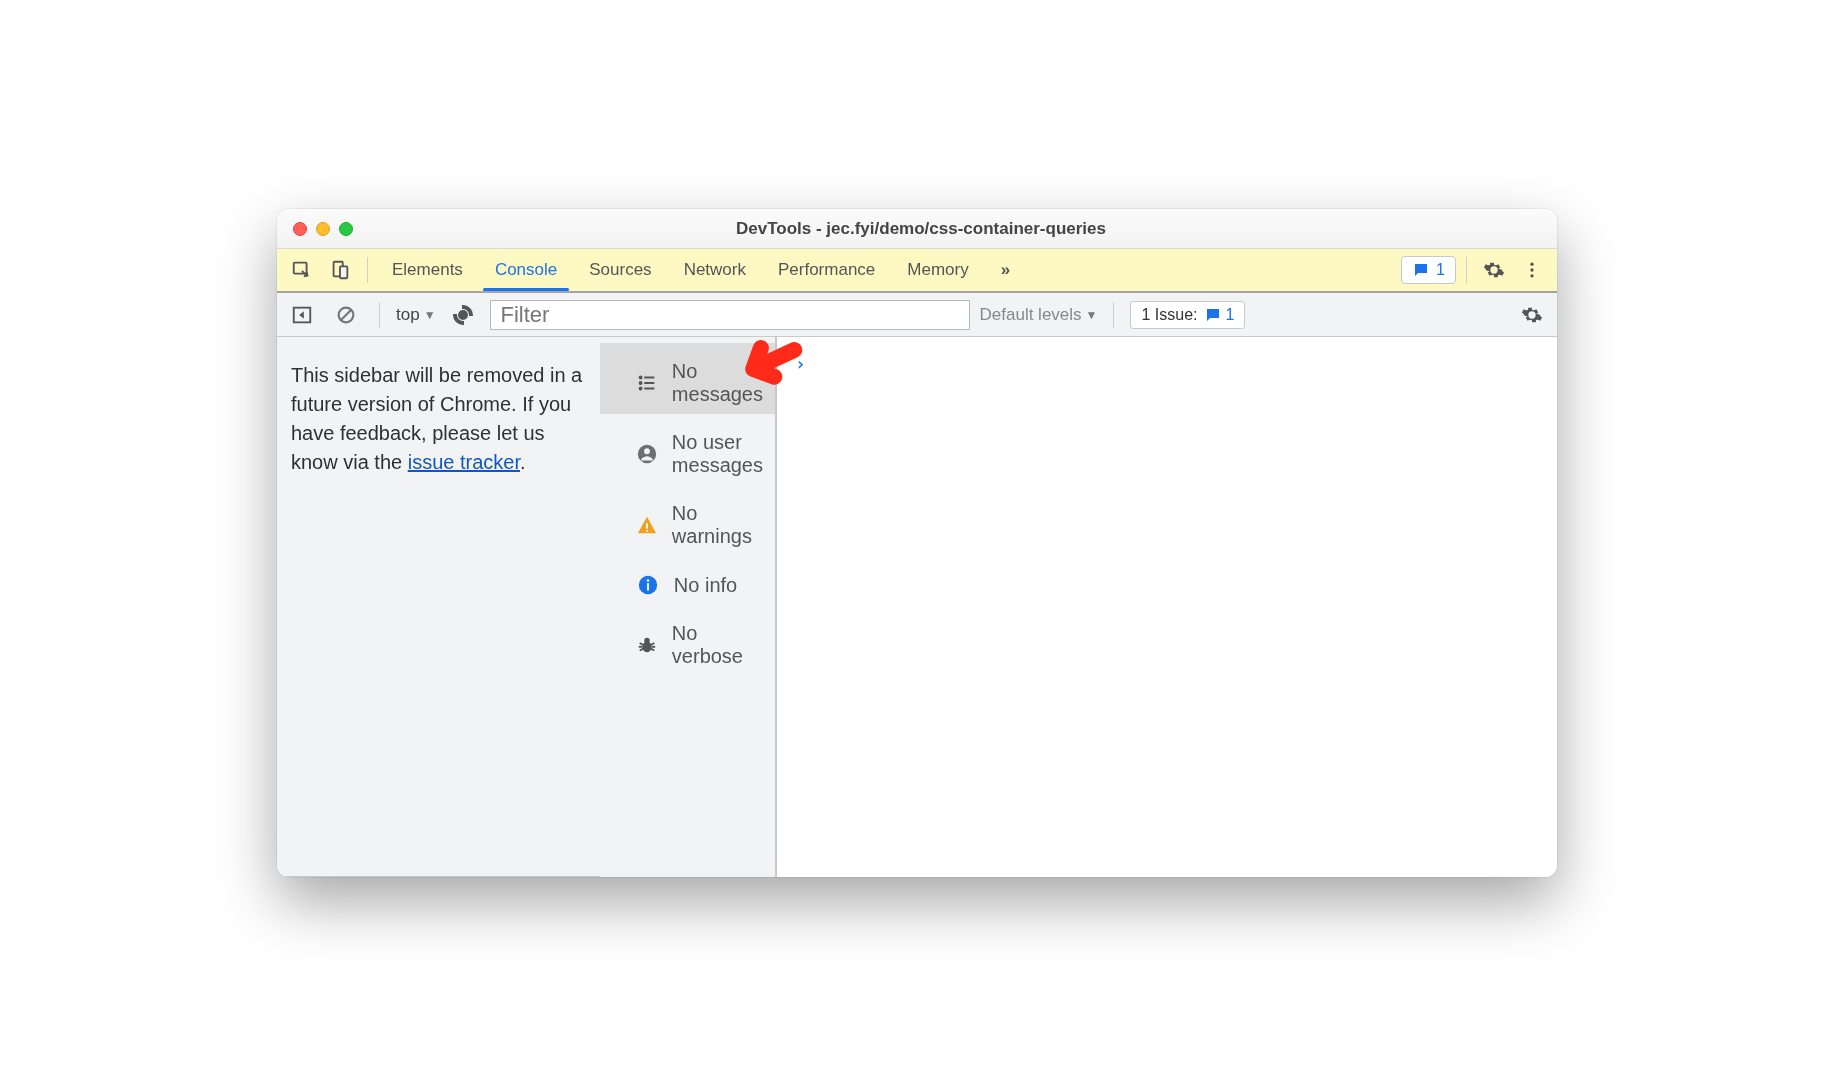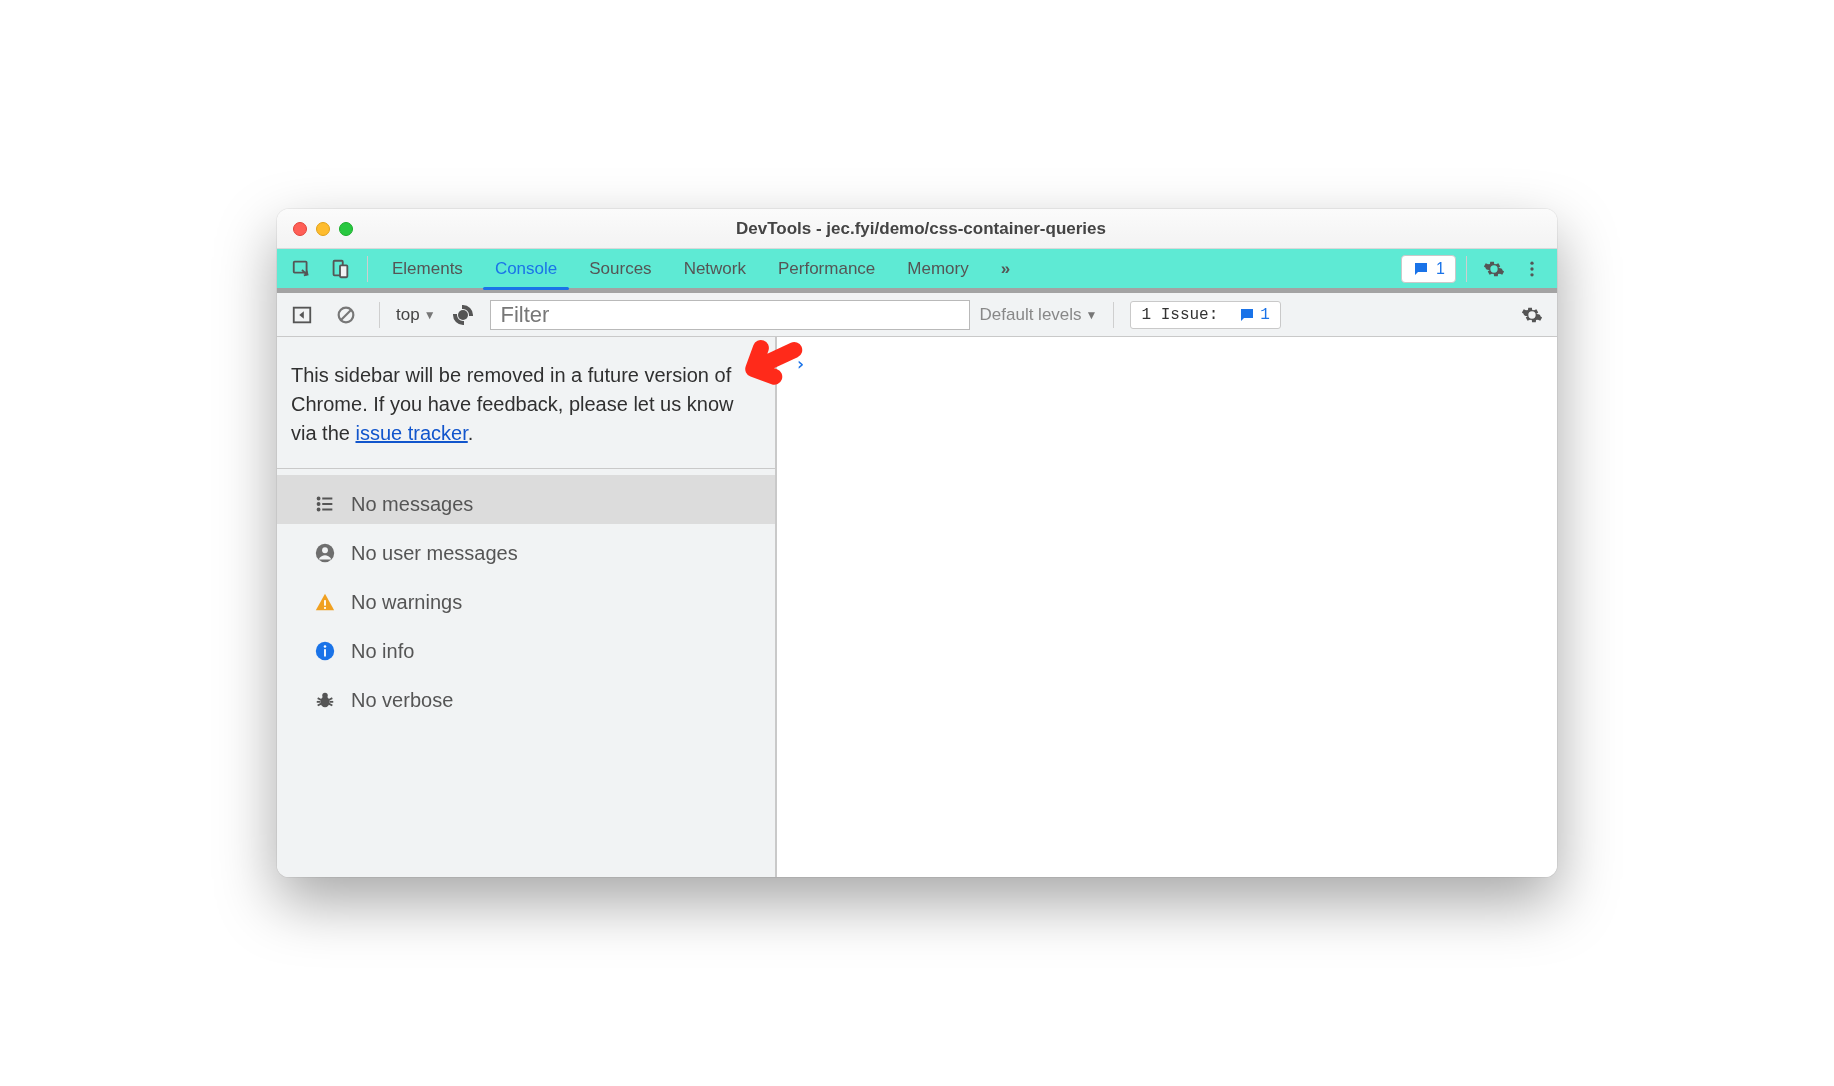--- a/index.html
+++ b/index.html
@@ -34,27 +34,27 @@
   .tl.yellow { background:#febc2e; border:1px solid #e1a116; }
   .tl.green { background:#28c840; border:1px solid #1aad2b; }
   .title {
     position:absolute; left:8px; right:0; text-align:center;
     font-size: 17px; font-weight:600; color:#444;
     pointer-events:none;
   }
   
   .tabs-row {
     height: 44px;
-    border-bottom: 5px solid #a3a3a3;
+    border-bottom: 2px solid #a3a3a3;
     display:flex; align-items:center;
     padding: 0 8px;
     gap: 4px;
     font-size: 17px;
     color:#333;
-    background:#5eead4;
+    background:#fef9c3;
   }
   .iconbtn {
     width:34px; height:34px; display:flex; align-items:center; justify-content:center;
     color:#555; border-radius:4px;
   }
   .divider { width:1px; height:26px; background:#cfcfcf; margin:0 6px; }
   .tab {
     padding: 8px 14px;
     color:#555;
     cursor:pointer;
@@ -90,33 +90,33 @@
     flex:0 0 480px;
     height:30px;
     border:1px solid #b9b9b9;
     background:#fff;
     padding:0 10px;
     font-size:22px;
     color:#333;
   }
   .filter-input::placeholder { color:#777; }
   .issue-chip {
-    display:flex; align-items:center; gap:20px;
+    display:flex; align-items:center; gap:6px;
     border:1px solid #c9c9c9; padding:4px 10px; border-radius:3px;
-    font-size:16px; background:#fff;font-family:Liberation Mono, monospace;
+    font-size:16px; background:#fff;
   }
   .issue-chip .label { color:#333; }
   .issue-chip .badge { color:#1a73e8; display:flex; align-items:center; gap:4px; }
   
   .body { display:flex; height: 540px; }
   .sidebar {
     width: 500px;
     border-right: 2px solid #c9c9c9;
     background:#f1f3f4;
-    display:flex; flex-direction:column;
+    display:flex; flex-direction:row;
   }
   .notice {
     padding: 24px 14px 20px 14px;
     font-size: 20px;
     color:#303030;
     line-height:1.45;
     border-bottom:1px solid #c9c9c9;
   }
   .notice a { color:#1155cc; text-decoration:underline; }
   .catlist { padding-top:6px; }

